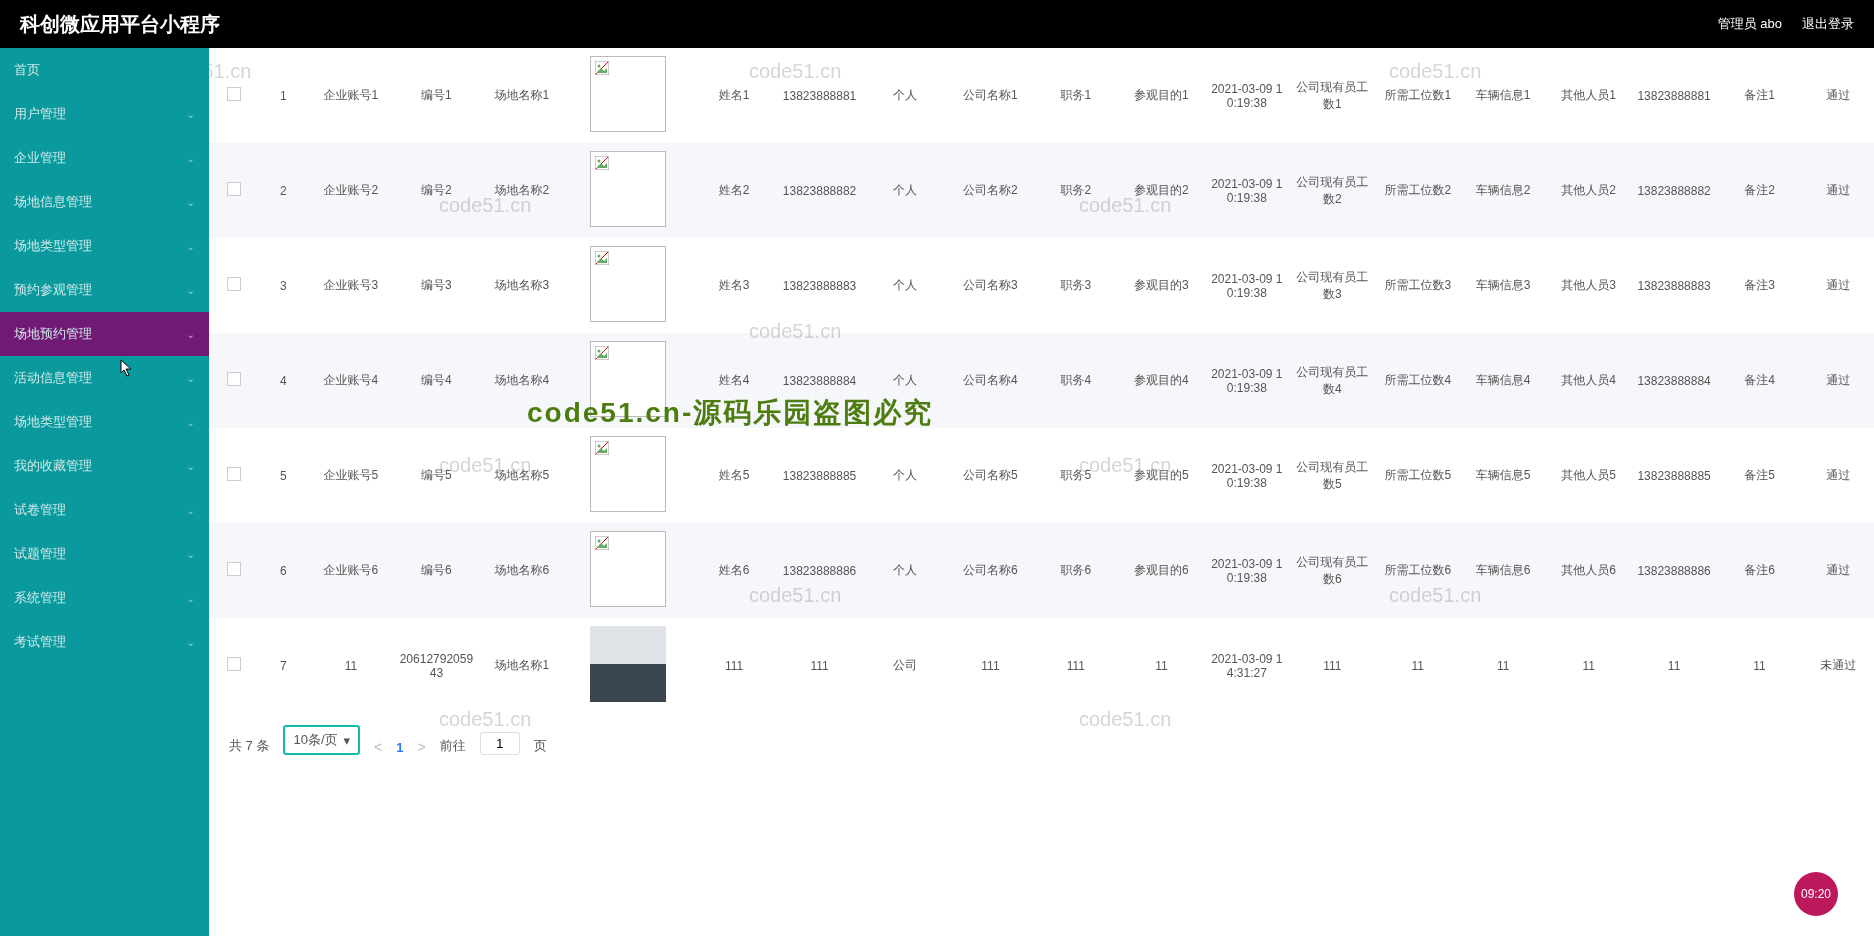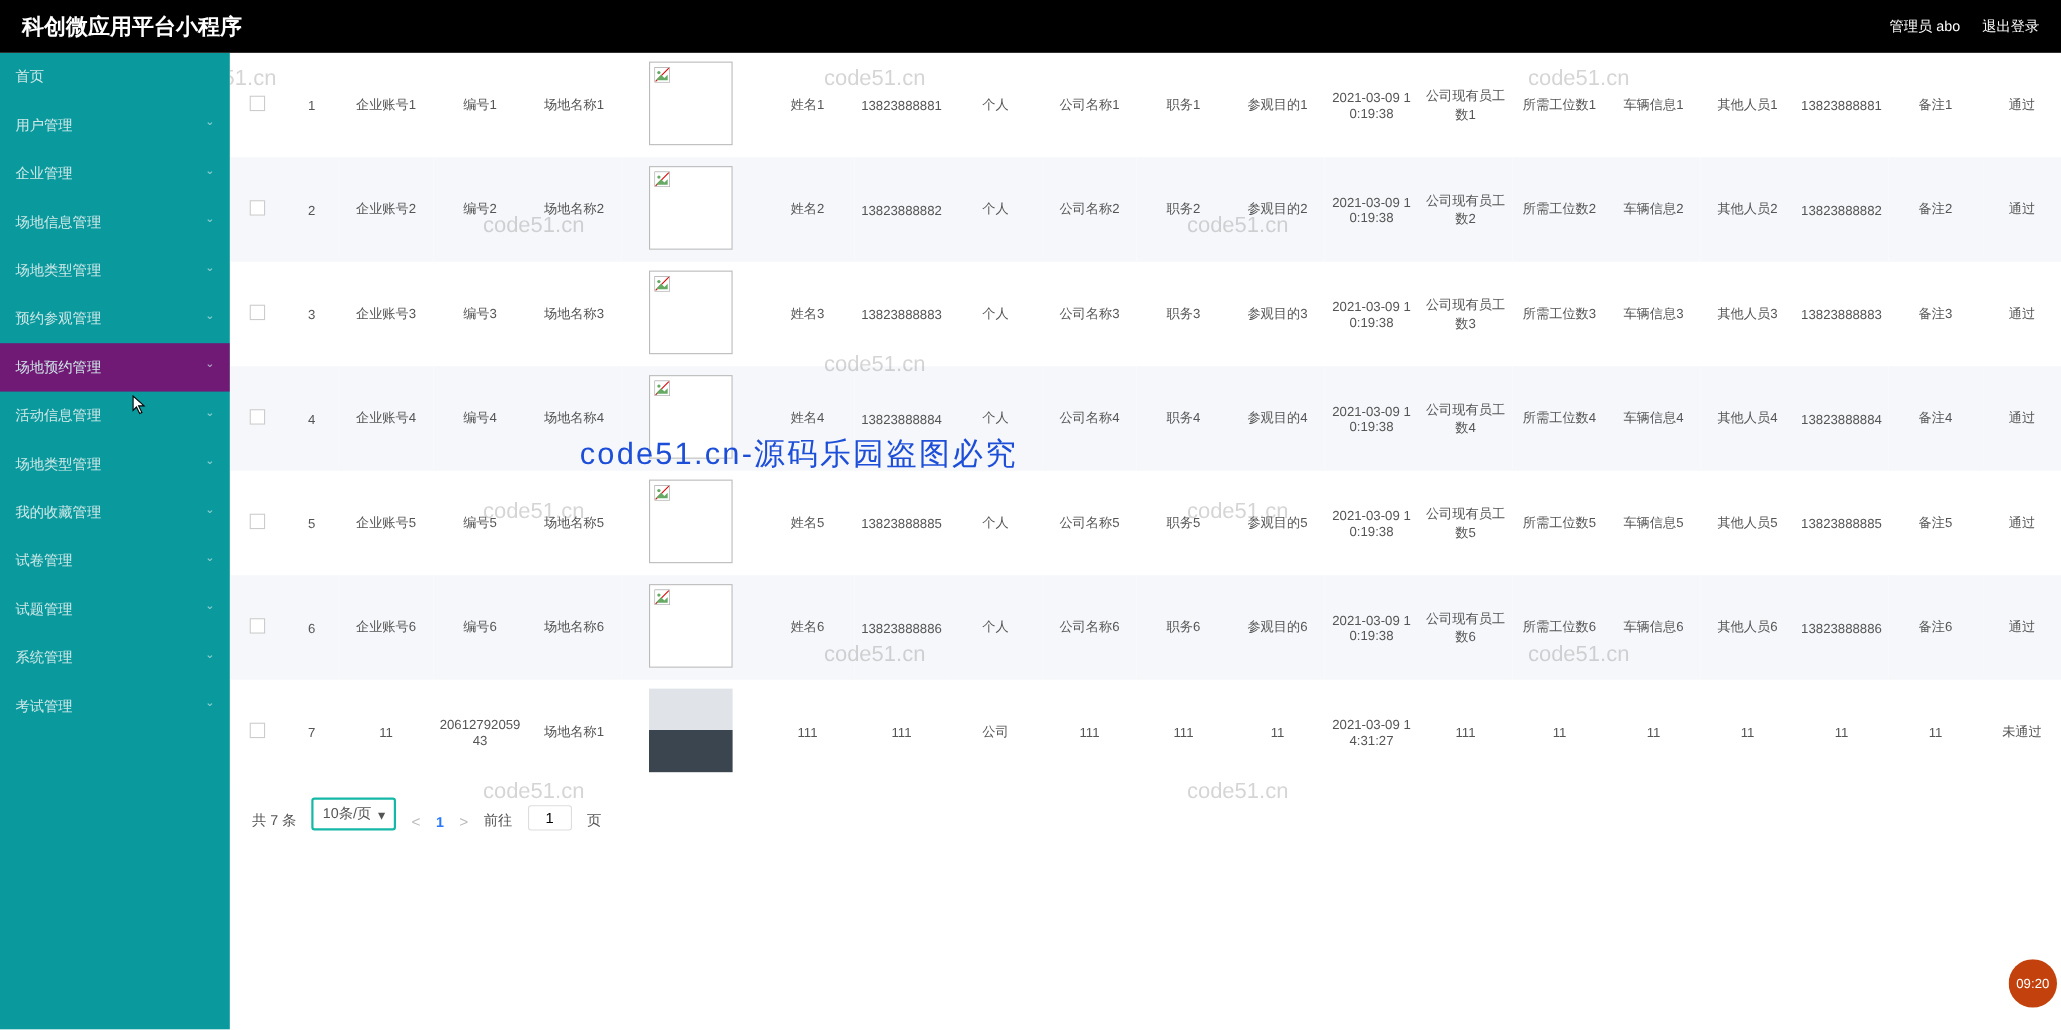--- a/index.html
+++ b/index.html
@@ -3,42 +3,42 @@
 <meta charset="utf-8">
 <style>
 *{margin:0;padding:0;box-sizing:border-box}
 body{font-family:Arial,"Microsoft YaHei",sans-serif;font-size:13px;color:#333;background:#fff;overflow-x:hidden}
 .header{background:#000;color:#fff;height:48px;display:flex;align-items:center;justify-content:space-between;padding:0 20px;position:relative;z-index:10}
 .header-title{font-size:20px;font-weight:bold}
 .header-right{display:flex;gap:20px}
 .header-right span{cursor:pointer;font-size:13px}
 .layout{display:flex;height:calc(100vh - 48px)}
 .sidebar{width:209px;background:#0a9a9e;color:#d0e8e8;overflow-y:auto;flex-shrink:0}
-.menu-item{padding:13px 14px;cursor:pointer;display:flex;justify-content:space-between;font-size:13px}
+.menu-item{padding:13px 14px;cursor:pointer;display:flex;justify-content:space-between;align-items:center;font-size:13px}
 .menu-item.sub{padding-left:28px;background:#078f93}
 .menu-item.subhov{padding-left:14px;background:#701a75}
 .menu-item .chev{font-size:10px;opacity:0.7}
 .main{flex:1;overflow:auto;background:#fff;position:relative}
 .table-wrap{padding:0;position:relative}
 table{width:100%;border-collapse:collapse;table-layout:fixed}
 td{padding:8px 4px;text-align:center;font-size:12px;color:#555;word-break:break-all;vertical-align:middle}
 tr.even{background:#f5f7fa}
 tr.odd{background:#fff}
 .chk{width:14px;height:14px;border:1px solid #ccc;display:inline-block;background:#fff}
 .imgcell{border:1px solid #bbb;width:76px;height:76px;display:inline-block;position:relative;background:#fff}
 .imgcell svg{position:absolute;top:2px;left:2px}
 .imgcell.room{background:linear-gradient(#e0e4e8 50%,#3a4550 50%);border:none}
 .wm{position:absolute;color:#888;font-size:20px;opacity:0.35;pointer-events:none;font-family:Arial}
-.redwm{position:absolute;color:#1d4ed8;font-size:28px;font-weight:normal;pointer-events:none;letter-spacing:2px;z-index:5}
+.redwm{position:absolute;color:#4d7c0f;font-size:28px;font-weight:bold;pointer-events:none;letter-spacing:2px;z-index:5}
 .pager{display:flex;align-items:flex-end;gap:14px;padding:12px 20px;font-size:13px;color:#555}
 .pgsel{border:2px solid #14b8a6;padding:4px 8px;border-radius:3px;background:#fff;display:inline-flex;align-items:center;gap:6px;cursor:pointer}
 .pgar{color:#bbb;cursor:pointer;font-size:14px}
 .pgnum{color:#2878ff;font-weight:bold}
 .pginput{width:40px;border:1px solid #ddd;text-align:center;padding:3px;border-radius:3px}
-.clock{position:fixed;bottom:20px;right:4px;width:44px;height:44px;border-radius:50%;background:#c2410c;color:#fff;display:flex;align-items:center;justify-content:center;font-size:12px}
+.clock{position:fixed;bottom:20px;right:36px;width:44px;height:44px;border-radius:50%;background:#be185d;color:#fff;display:flex;align-items:center;justify-content:center;font-size:12px}
 .cursor{position:absolute;left:119px;top:359px;z-index:20;pointer-events:none}
 .col-chk{width:36px}
 .col-idx{width:36px}
 .col-s{width:62px}
 .col-img{width:92px}
 .col-time{width:62px}
 .col-stat{width:52px}
 </style>
 </head>
 <body>

